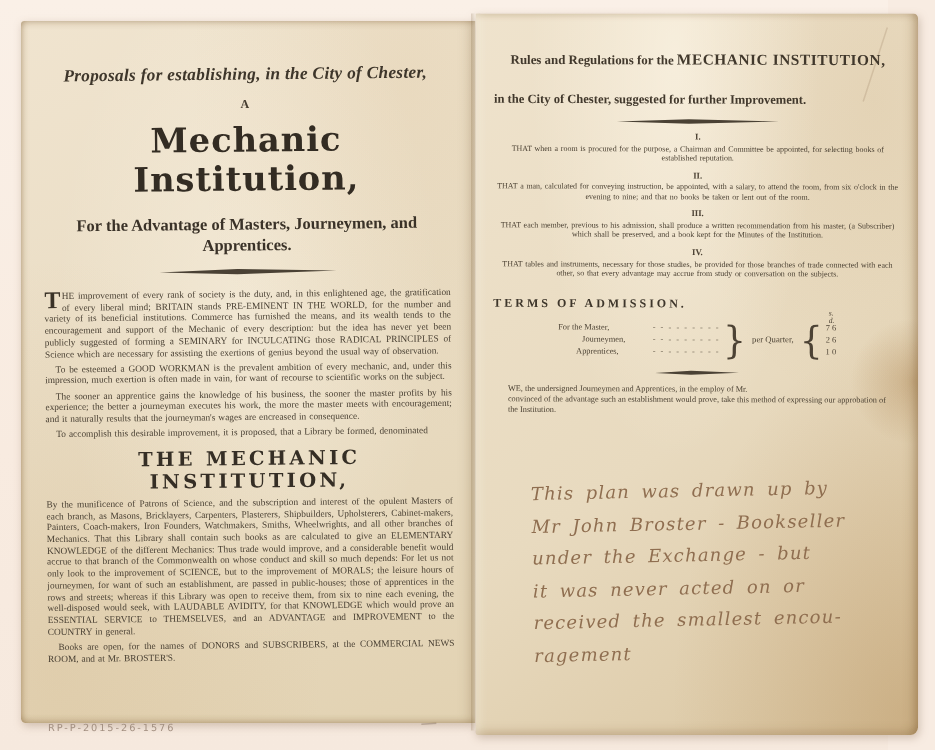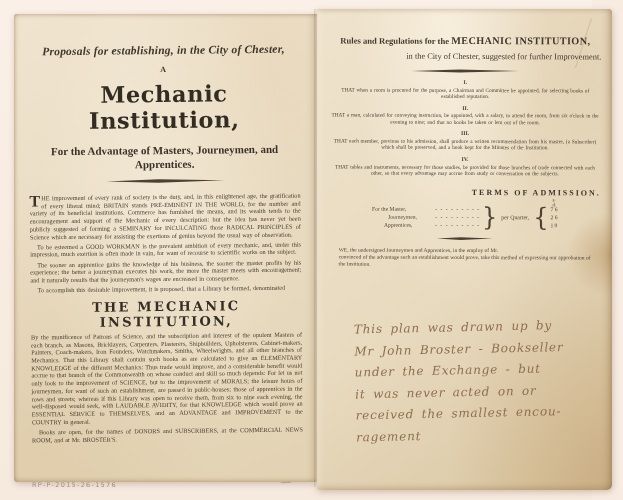--- a/index.html
+++ b/index.html
@@ -63,25 +63,25 @@
   .body.dropcap::first-letter{float:left;font-size:16px;line-height:13px;
     padding:0 1px 0 0;font-weight:bold;color:#3a3227;}
   .section-heading{font-size:13px;font-weight:bold;text-align:center;
     letter-spacing:2.2px;margin:6px 0 3px 0;color:#352e25;font-family:"DejaVu Serif", serif;}
 
   
   .rp-content{position:absolute;left:12px;top:26px;width:272px;color:#4c4234;
     transform:rotate(.2deg);}
   .rp-h1{text-align:center;font-size:8.6px;font-weight:bold;color:#41382c;}
   .rp-h1 .big{font-size:10.2px;letter-spacing:.4px;}
-  .rp-h2{text-align:right;font-size:8.4px;font-weight:normal;margin-top:6px;color:#41382c;}
+  .rp-h2{text-align:left;font-size:8.4px;font-weight:bold;margin-top:16px;color:#41382c;}
   .rule-num{text-align:center;font-size:5.8px;font-weight:bold;margin-top:5px;}
   .rule-text{text-align:center;font-size:5.3px;line-height:6.6px;margin-top:1.5px;
     padding:0 2px;word-spacing:.5px;}
-  .terms-heading{text-align:right;font-size:8px;font-weight:bold;letter-spacing:2px;
+  .terms-heading{text-align:left;font-size:8px;font-weight:bold;letter-spacing:2px;
     margin-top:11px;color:#3e362b;}
   .terms-table{display:flex;justify-content:center;align-items:center;margin-top:8px;
     font-size:5.6px;position:relative;}
   .t-labels{width:108px;}
   .t-row{display:flex;height:8px;align-items:center;}
   .t-row .lbl{white-space:nowrap;}
   .t-row .leader{flex:1;text-align:right;letter-spacing:1px;color:#5a5040;overflow:hidden;white-space:nowrap;padding-left:3px;}
   .t-labels .t-row:nth-child(2){padding-left:16px;}
   .t-labels .t-row:nth-child(3){padding-left:12px;}
   .brace{font-size:24px;font-weight:300;color:#4c4234;line-height:24px;

